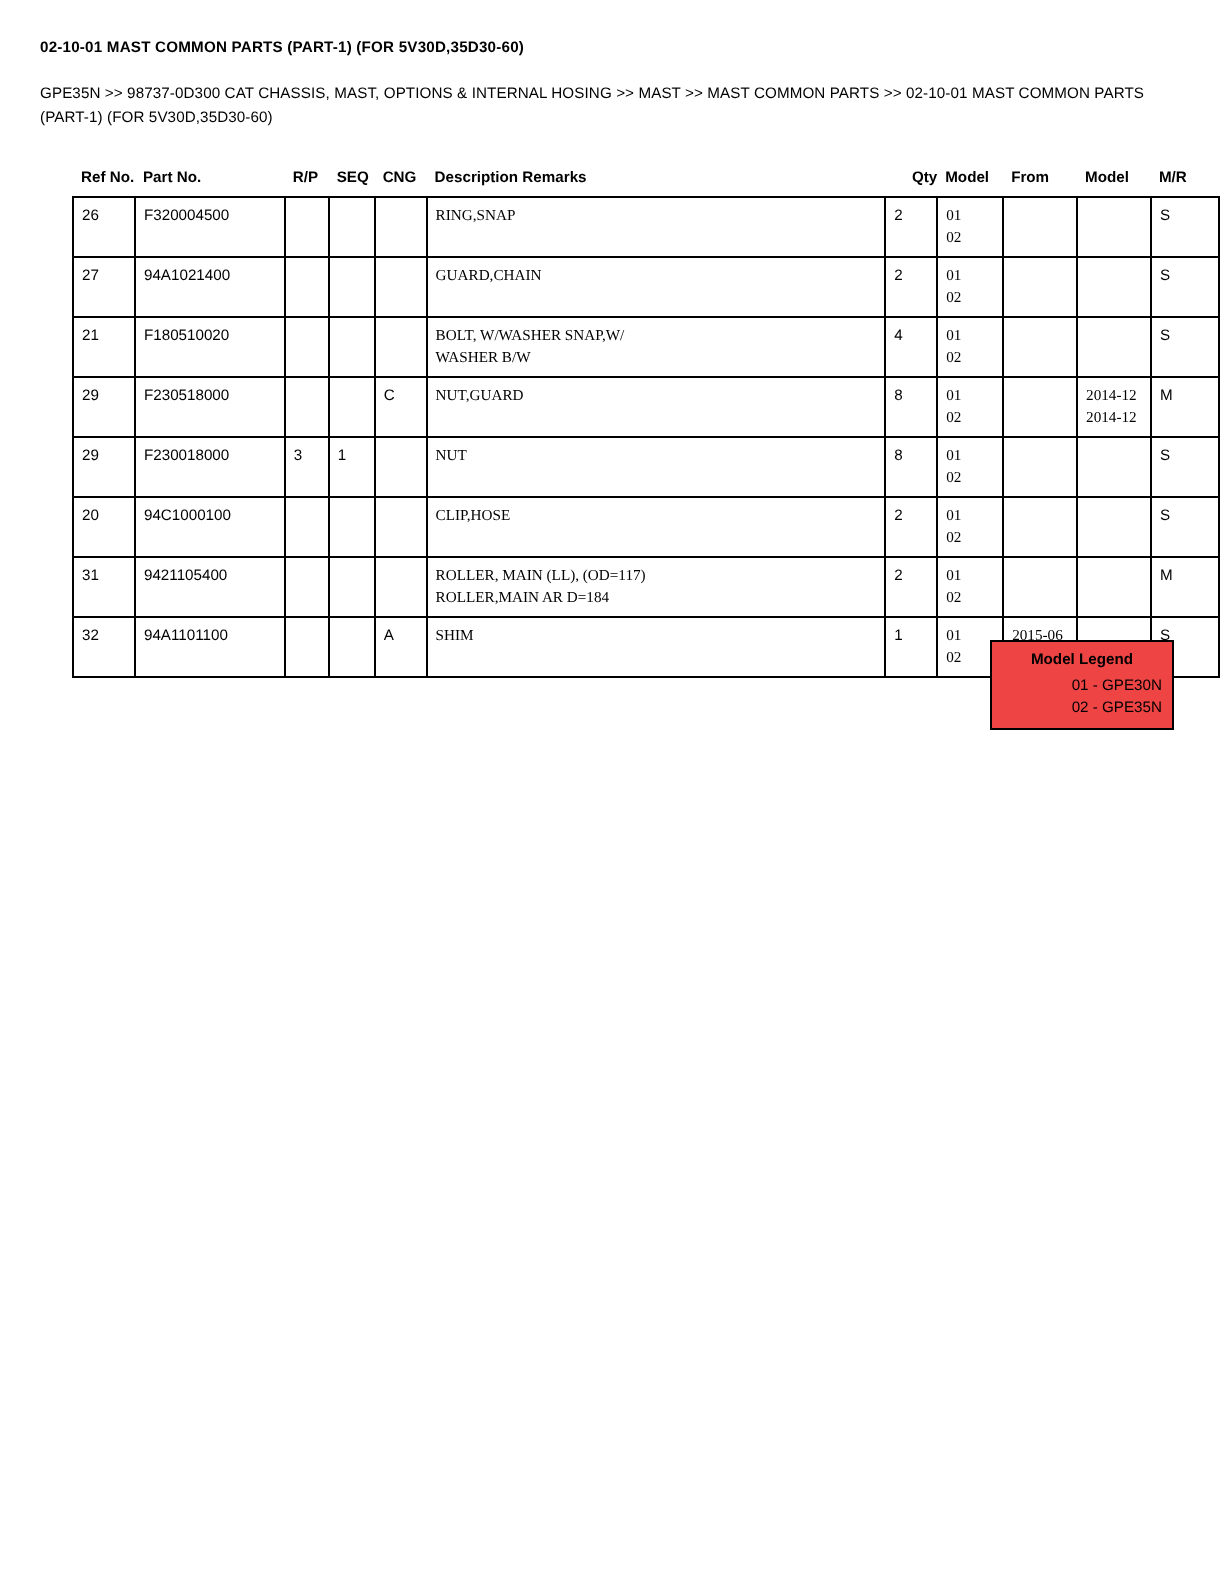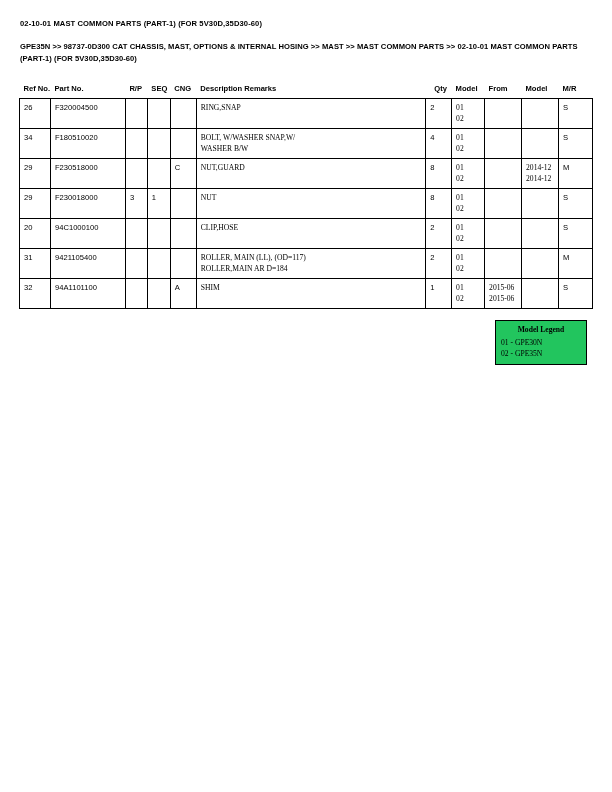--- a/index.html
+++ b/index.html
@@ -30,27 +30,27 @@
     font-weight: bold;
     letter-spacing: 0.1px;
     white-space: nowrap;
   }
   .breadcrumb {
     position: absolute;
     left: 20px;
     top: 41px;
     width: 565px;
     font-size: 7.6px;
-    font-weight: bold;
+    font-weight: normal;
     line-height: 11.5px;
     letter-spacing: 0.05px;
   }
   table.parts {
     position: absolute;
-    left: 19px;
+    left: 36px;
     top: 84px;
     width: 574px;
     border-collapse: collapse;
     font-size: 7.6px;
   }
   table.parts col.c-ref    { width: 31px; }
   table.parts col.c-part   { width: 75px; }
   table.parts col.c-rp     { width: 22px; }
   table.parts col.c-seq    { width: 23px; }
   table.parts col.c-cng    { width: 26px; }
@@ -63,21 +63,21 @@
 
   table.parts thead th {
     border: none;
     text-align: left;
     font-weight: bold;
     padding: 0 0 5px 4px;
     vertical-align: bottom;
     white-space: nowrap;
   }
   table.parts thead th.num {
-    text-align: center;
+    text-align: right;
   }
   table.parts tbody td {
     border: 1px solid #000000;
     vertical-align: top;
     padding: 3px 4px 4px 4px;
     line-height: 11px;
     height: 22px;
   }
   .stack {
     display: block;
@@ -88,31 +88,31 @@
   }
   .legend {
     position: absolute;
     left: 495px;
     top: 320px;
     width: 80px;
     border: 1px solid #000000;
     padding: 3px 5px 4px 5px;
     font-size: 7.6px;
     line-height: 11.5px;
-    background: #22c55e;
-    font-family: Liberation Serif, serif;
+    background: #ef4444;
   }
   .legend .legend-title {
     font-weight: bold;
     text-align: center;
     display: block;
     margin-bottom: 1px;
   }
   .legend .legend-row {
     display: block;
+    text-align: right;
   }
 </style>
 </head>
 <body>
 
 <div class="page">
 
   <div class="doc-title">02-10-01 MAST COMMON PARTS (PART-1) (FOR 5V30D,35D30-60)</div>
 
   <div class="breadcrumb">GPE35N &gt;&gt; 98737-0D300 CAT CHASSIS, MAST, OPTIONS &amp; INTERNAL HOSING &gt;&gt; MAST &gt;&gt; MAST COMMON PARTS &gt;&gt; 02-10-01 MAST COMMON PARTS (PART-1) (FOR 5V30D,35D30-60)</div>
@@ -167,21 +167,47 @@
           </td>
           <td>
             <span class="stack"></span>
           </td>
           <td>
             <span class="stack"></span>
           </td>
           <td>S</td>
         </tr>
         <tr>
-          <td>34</td>
+          <td>27</td>
+          <td>94A1021400</td>
+          <td></td>
+          <td></td>
+          <td></td>
+          <td>
+            <span class="stack">
+              <span>GUARD,CHAIN</span>
+            </span>
+          </td>
+          <td>2</td>
+          <td>
+            <span class="stack">
+              <span>01</span>
+              <span>02</span>
+            </span>
+          </td>
+          <td>
+            <span class="stack"></span>
+          </td>
+          <td>
+            <span class="stack"></span>
+          </td>
+          <td>S</td>
+        </tr>
+        <tr>
+          <td>21</td>
           <td>F180510020</td>
           <td></td>
           <td></td>
           <td></td>
           <td>
             <span class="stack">
               <span>BOLT, W/WASHER SNAP,W/</span>
               <span>WASHER B/W</span>
             </span>
           </td>

